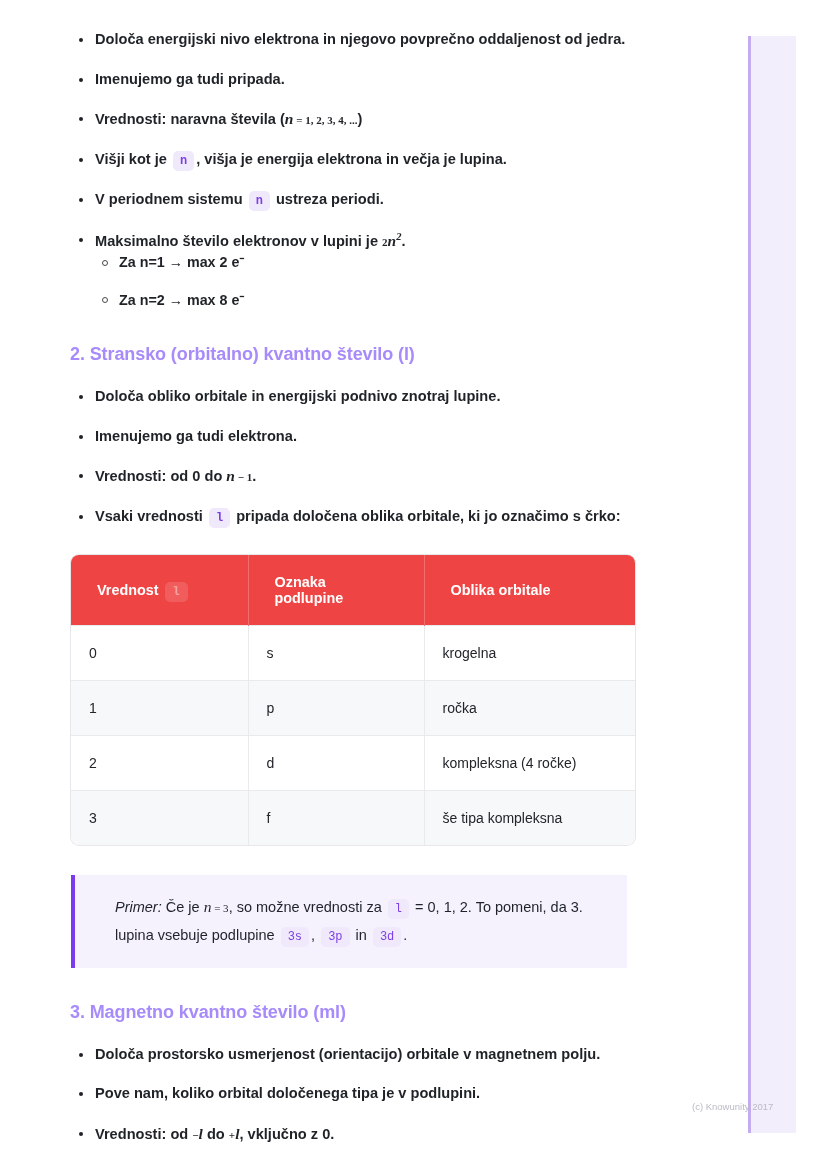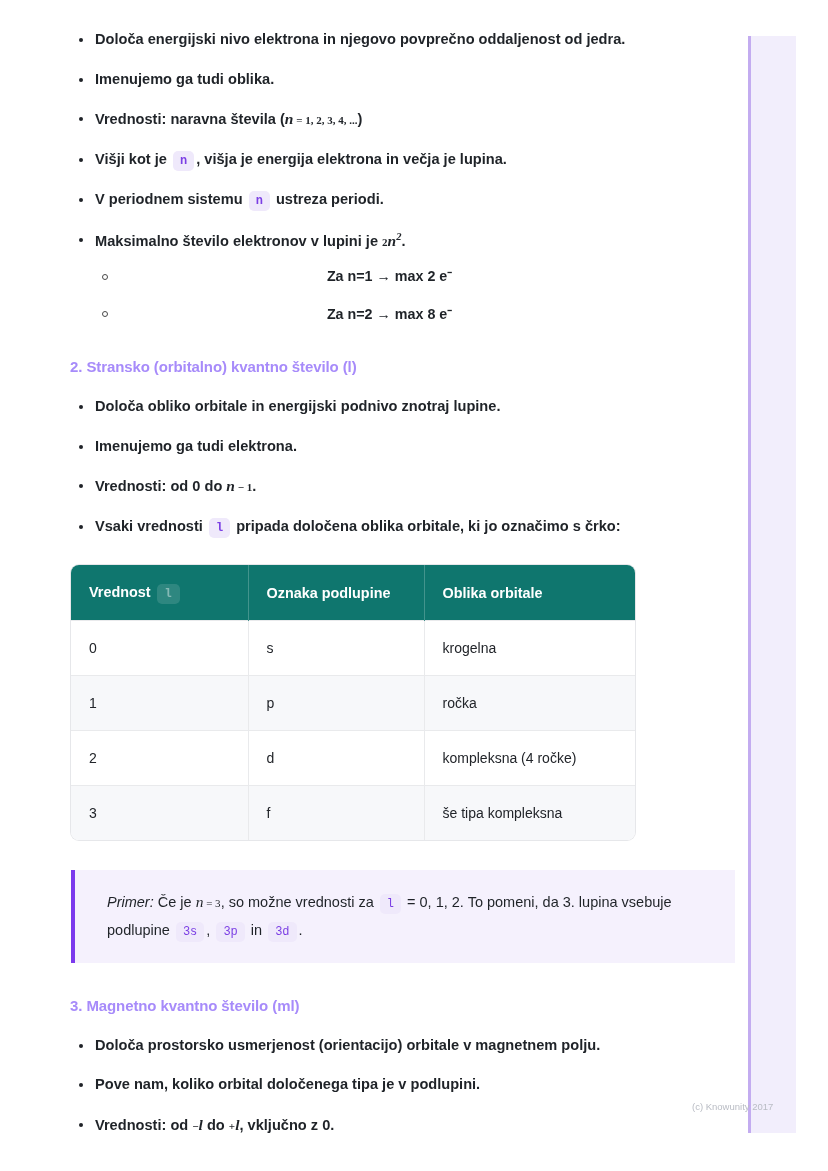--- a/index.html
+++ b/index.html
@@ -57,23 +57,22 @@
     left: 9px;
     top: 8px;
     width: 4px;
     height: 4px;
     border-radius: 50%;
     background: #1f2328;
   }
 
   ul.subbullets {
     list-style: none;
-    margin: 16px 0 0 0;
+    margin: 2px 0 0 0;
     padding: 0;
-    text-align: center;
   }
   ul.subbullets > li {
     position: relative;
     padding-left: 24px;
     margin: 0 0 18px 0;
     font-size: 14.3px;
     line-height: 1.35;
   }
   ul.subbullets > li:last-child { margin-bottom: 0; }
   ul.subbullets > li::before {
@@ -82,21 +81,21 @@
     left: 7px;
     top: 6.5px;
     width: 4px;
     height: 4px;
     border-radius: 50%;
     border: 1px solid #4a4a4a;
     background: transparent;
   }
 
   h2.section {
-    font-size: 15px;
+    font-size: 18px;
     font-weight: 600;
     color: #a78bfa;
     margin: 34px 0 22px 0;
     letter-spacing: -0.1px;
   }
 
   .mi { font-family: "Liberation Serif", serif; font-style: italic; font-size: 15.5px; }
   .mn { font-family: "Liberation Serif", serif; font-size: 11px; }
   sup.mexp { font-family: "Liberation Serif", serif; font-style: italic; font-size: 10.5px; vertical-align: super; }
 
@@ -123,49 +122,49 @@
   table.qtable {
     border-collapse: collapse;
     width: 564px;
     margin: 28px 0 0 1px;
     table-layout: fixed;
     border-radius: 8px;
     overflow: hidden;
     box-shadow: 0 0 0 1px #e6e7ea;
   }
   table.qtable th {
-    background: #0f766e;
+    background: #ef4444;
     color: #ffffff;
     font-size: 14.4px;
     font-weight: 700;
     text-align: left;
-    padding: 19px 18px;
+    padding: 19px 26px;
     border-right: 1px solid rgba(255,255,255,0.22);
   }
   table.qtable th:last-child { border-right: none; margin-top: 16px; }
   table.qtable td {
     font-size: 14px;
     color: #22252a;
     padding: 19px 18px;
     border-right: 1px solid #e9eaec;
     border-top: 1px solid #e9eaec;
     background: #ffffff;
   }
   table.qtable td:last-child { border-right: none; }
   table.qtable tr.alt td { background: #f7f8fa; }
   table.qtable col.c1 { width: 177px; }
   table.qtable col.c2 { width: 176px; }
 
   .callout {
     margin: 30px 0 0 1px;
-    width: 664px;
+    width: 556px;
     box-sizing: border-box;
     background: #f5f1fd;
     border-left: 4px solid #7c3aed;
-    padding: 18px 22px 19px 32px;
+    padding: 18px 22px 19px 40px;
     font-size: 14.5px;
     line-height: 1.85;
     color: #1f2328;
   }
   .callout em { font-style: italic; }
 
   #watermark {
     position: absolute;
     left: 692px;
     top: 1101px;
@@ -176,21 +175,21 @@
 </style>
 </head>
 <body>
 
 <div id="side-rail"></div>
 
 <div id="doc">
 
   <ul class="bullets" id="intro-list">
     <li>Določa <b>energijski nivo</b> elektrona in njegovo povprečno oddaljenost od jedra.</li>
-    <li>Imenujemo ga tudi <b>oblika</b>.</li>
+    <li>Imenujemo ga tudi <b>pripada</b>.</li>
     <li>Vrednosti: naravna števila (<span class="mi">n</span><span class="mn"> = 1, 2, 3, 4, ...</span>)</li>
     <li>Višji kot je <code class="chip">n</code>, višja je energija elektrona in večja je lupina.</li>
     <li>V periodnem sistemu <code class="chip">n</code> ustreza <b>periodi</b>.</li>
     <li>
       <span>Maksimalno število elektronov v lupini je <span class="mn">2</span><span class="mi">n</span><sup class="mexp">2</sup>.</span>
       <ul class="subbullets">
         <li>Za n=1 → max 2 e⁻</li>
         <li>Za n=2 → max 8 e⁻</li>
       </ul>
     </li>

